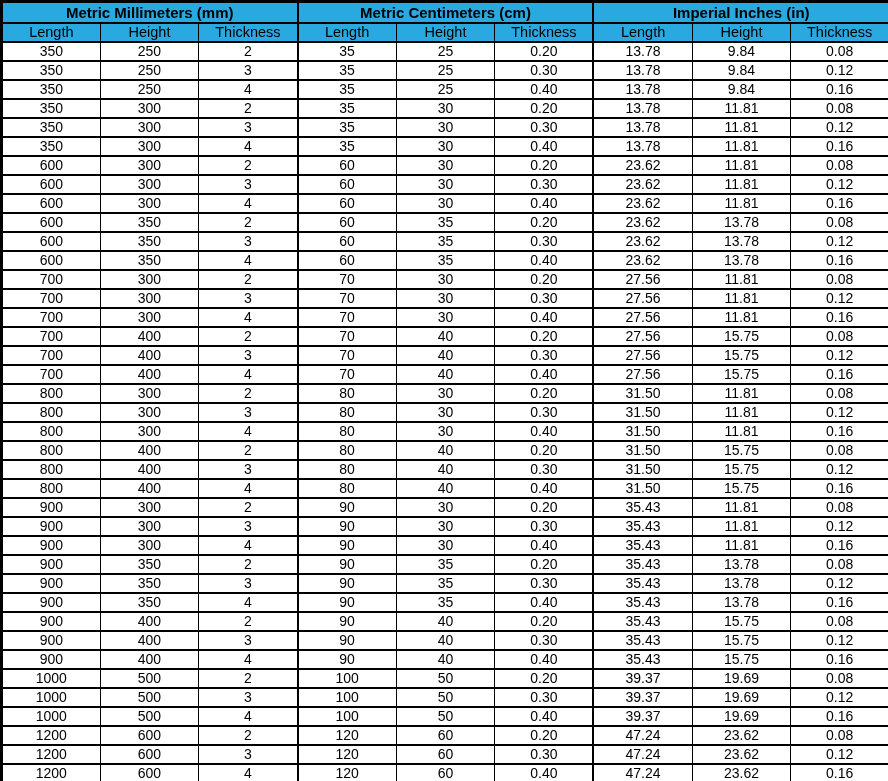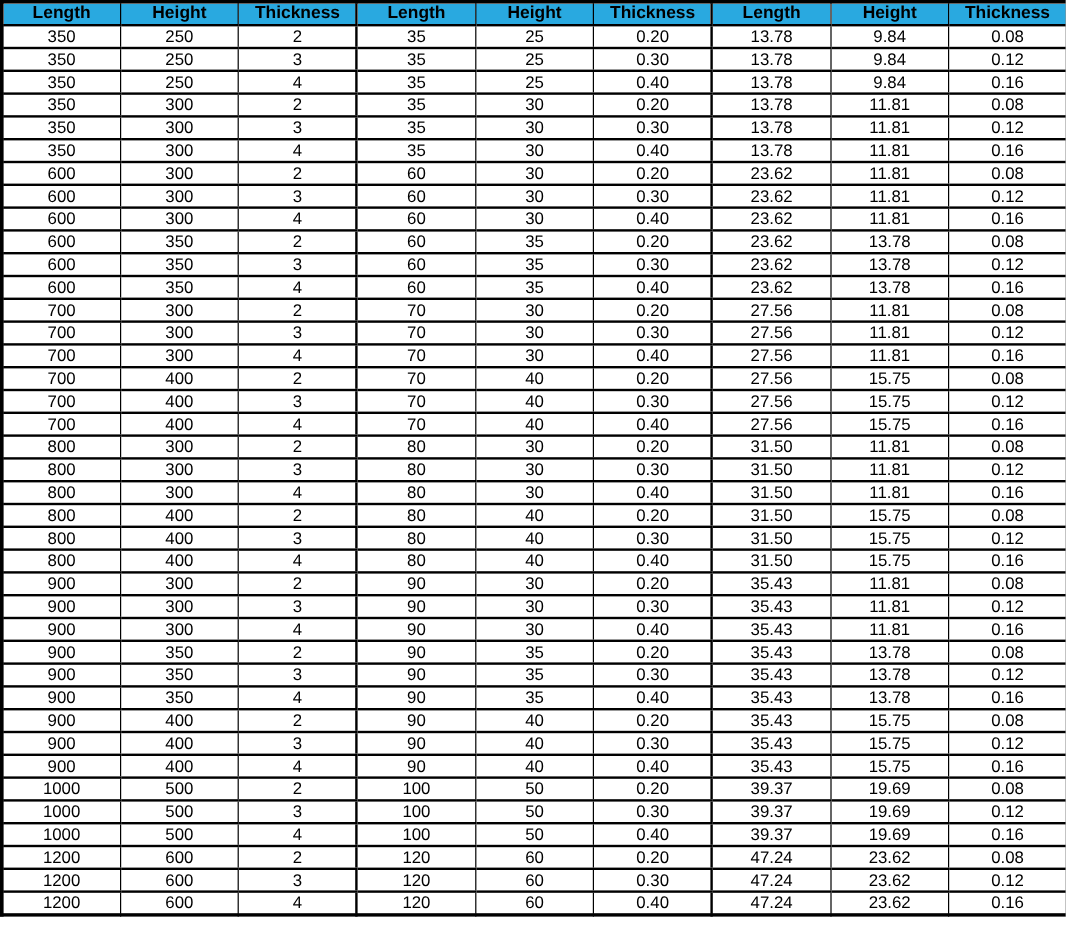--- a/index.html
+++ b/index.html
@@ -30,21 +30,21 @@
     background: var(--header-bg, #29A9E0);
     font-size: 15px;
     font-weight: bold;
     height: 19px;
     line-height: 19px;
     border-bottom-width: 2px;
   }
   th.sub {
     background: var(--header-bg, #29A9E0);
     font-size: 14.5px;
-    font-weight: bold;
+    font-weight: normal;
     height: 17px;
     line-height: 17px;
   }
   td {
     font-size: 14px;
     height: 17px;
     line-height: 17px;
     background: var(--row-bg, #fff);
   }
   .group-start { border-left-width: 2px; }
@@ -59,20 +59,25 @@
       <col>
       <col>
       <col>
       <col>
       <col>
       <col>
       <col>
   </colgroup>
   <thead>
     <tr>
+      <th class="group" colspan="3">Metric Millimeters (mm)</th>
+      <th class="group group-start" colspan="3">Metric Centimeters (cm)</th>
+      <th class="group group-start" colspan="3">Imperial Inches (in)</th>
+    </tr>
+    <tr>
       <th class="sub">Length</th>
       <th class="sub">Height</th>
       <th class="sub">Thickness</th>
       <th class="sub group-start">Length</th>
       <th class="sub">Height</th>
       <th class="sub">Thickness</th>
       <th class="sub group-start">Length</th>
       <th class="sub">Height</th>
       <th class="sub">Thickness</th>
     </tr>

